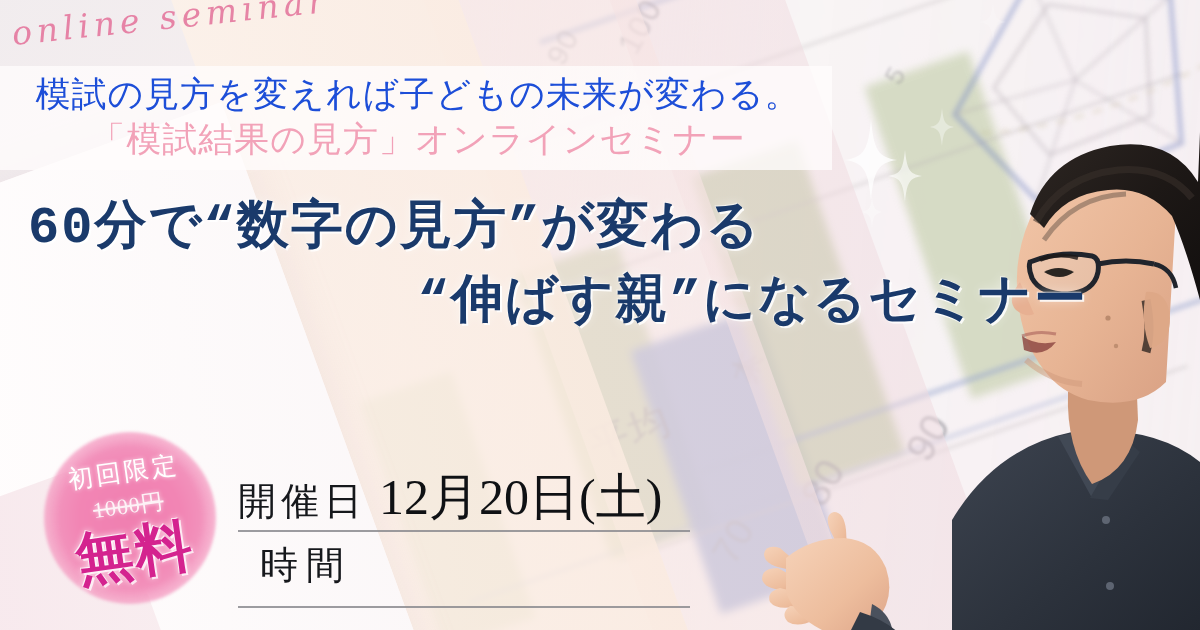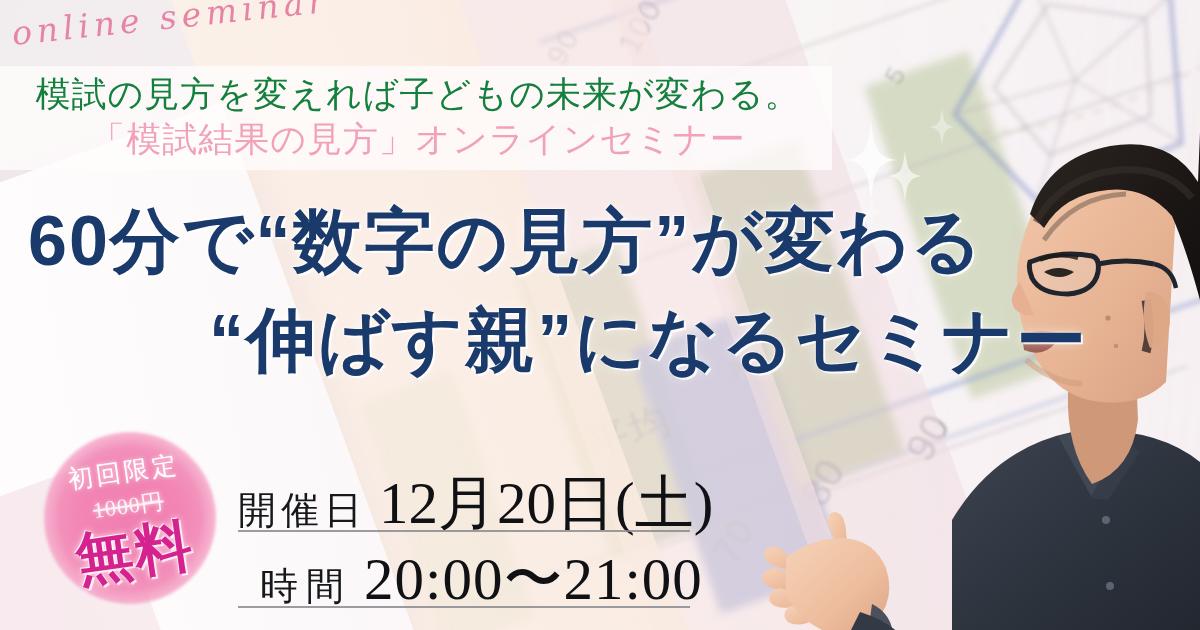--- a/index.html
+++ b/index.html
@@ -246,32 +246,32 @@
   }
   .pink-line {
     font-family:"Liberation Serif", serif;
     font-size:35px;
     line-height:1.22;
     color:#ef9cb4;
     letter-spacing:1px;
     white-space:nowrap;
     text-shadow:0 0 2px rgba(255,255,255,.5);
   }
-  .pink-line.l1 { color:#15803d;text-align:right; }
+  .pink-line.l1 { color:#1d4ed8;text-align:right; }
   .pink-line.l2 { color:#f2a2b8; }
 
   .headline {
     position:absolute;
     left:28px; top:192px;
     width:1060px;
   }
   .hl {
-    font-family:Liberation Sans, sans-serif;
+    font-family:Liberation Mono, monospace;
     font-weight:bold;
-    font-size:70px;
+    font-size:52px;
     line-height:1.42;
     color:#1a3a6b;
     letter-spacing:2px;
     white-space:nowrap;
     text-shadow:
        2px 2px 0 rgba(255,255,255,.85),
       -1px -1px 0 rgba(255,255,255,.6),
        0 0 12px rgba(255,255,255,.55);
   }
   .hl.l2 { padding-left:22px;text-align:right; }
@@ -343,21 +343,21 @@
     white-space:nowrap;
     height:62px;
   }
   .info-label {
     font-size:38px;
     color:#16181c;
     letter-spacing:5px;
     margin-right:12px;
   }
   .info-value {
-    font-size:59px;
+    font-size:50px;
     color:#0f1114;
     letter-spacing:0px;
   }
   .info-rule {
     height:2px;
     background:#8b8b8f;
     opacity:.85;
     margin:4px 0 8px 0;
   }
   .info-row.time { padding-left:22px;text-align:right; }
@@ -553,19 +553,18 @@
     </div>
 
     <div class="info">
       <div class="info-row date">
         <span class="info-label">開催日</span>
         <span class="info-value">12月20日(土)</span>
       </div>
       <div class="info-rule"></div>
       <div class="info-row time">
         <span class="info-label">時間</span>
-        <span class="info-value">20:00〜21:00</span>
       </div>
       <div class="info-rule"></div>
     </div>
 
   </div>
 </div>
 
 </body></html>

